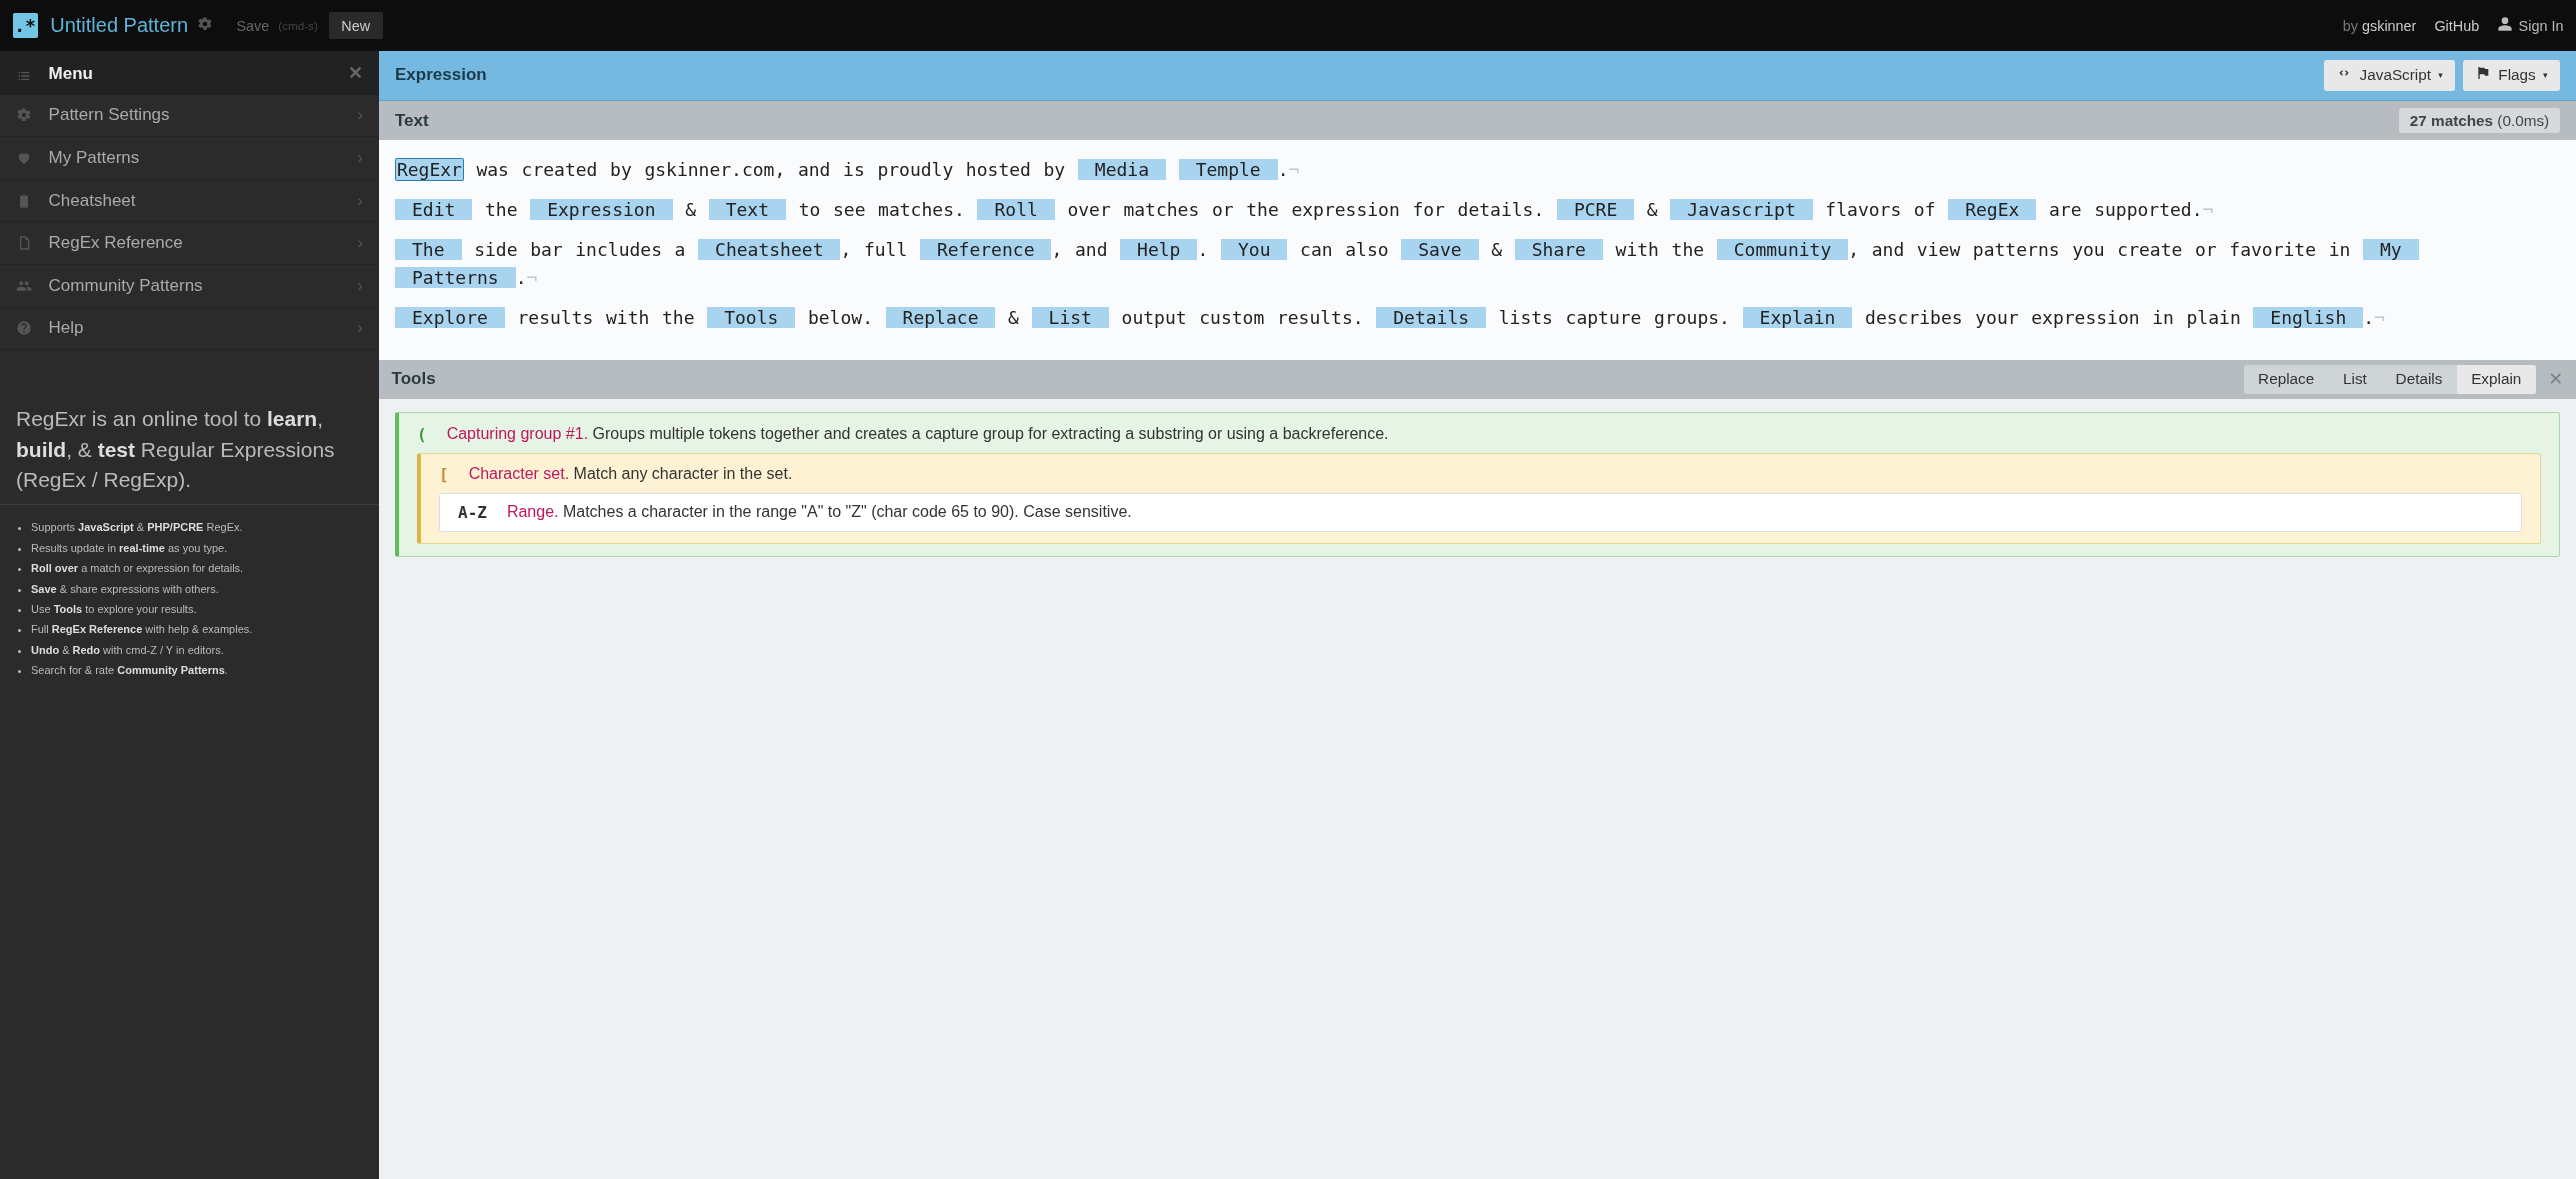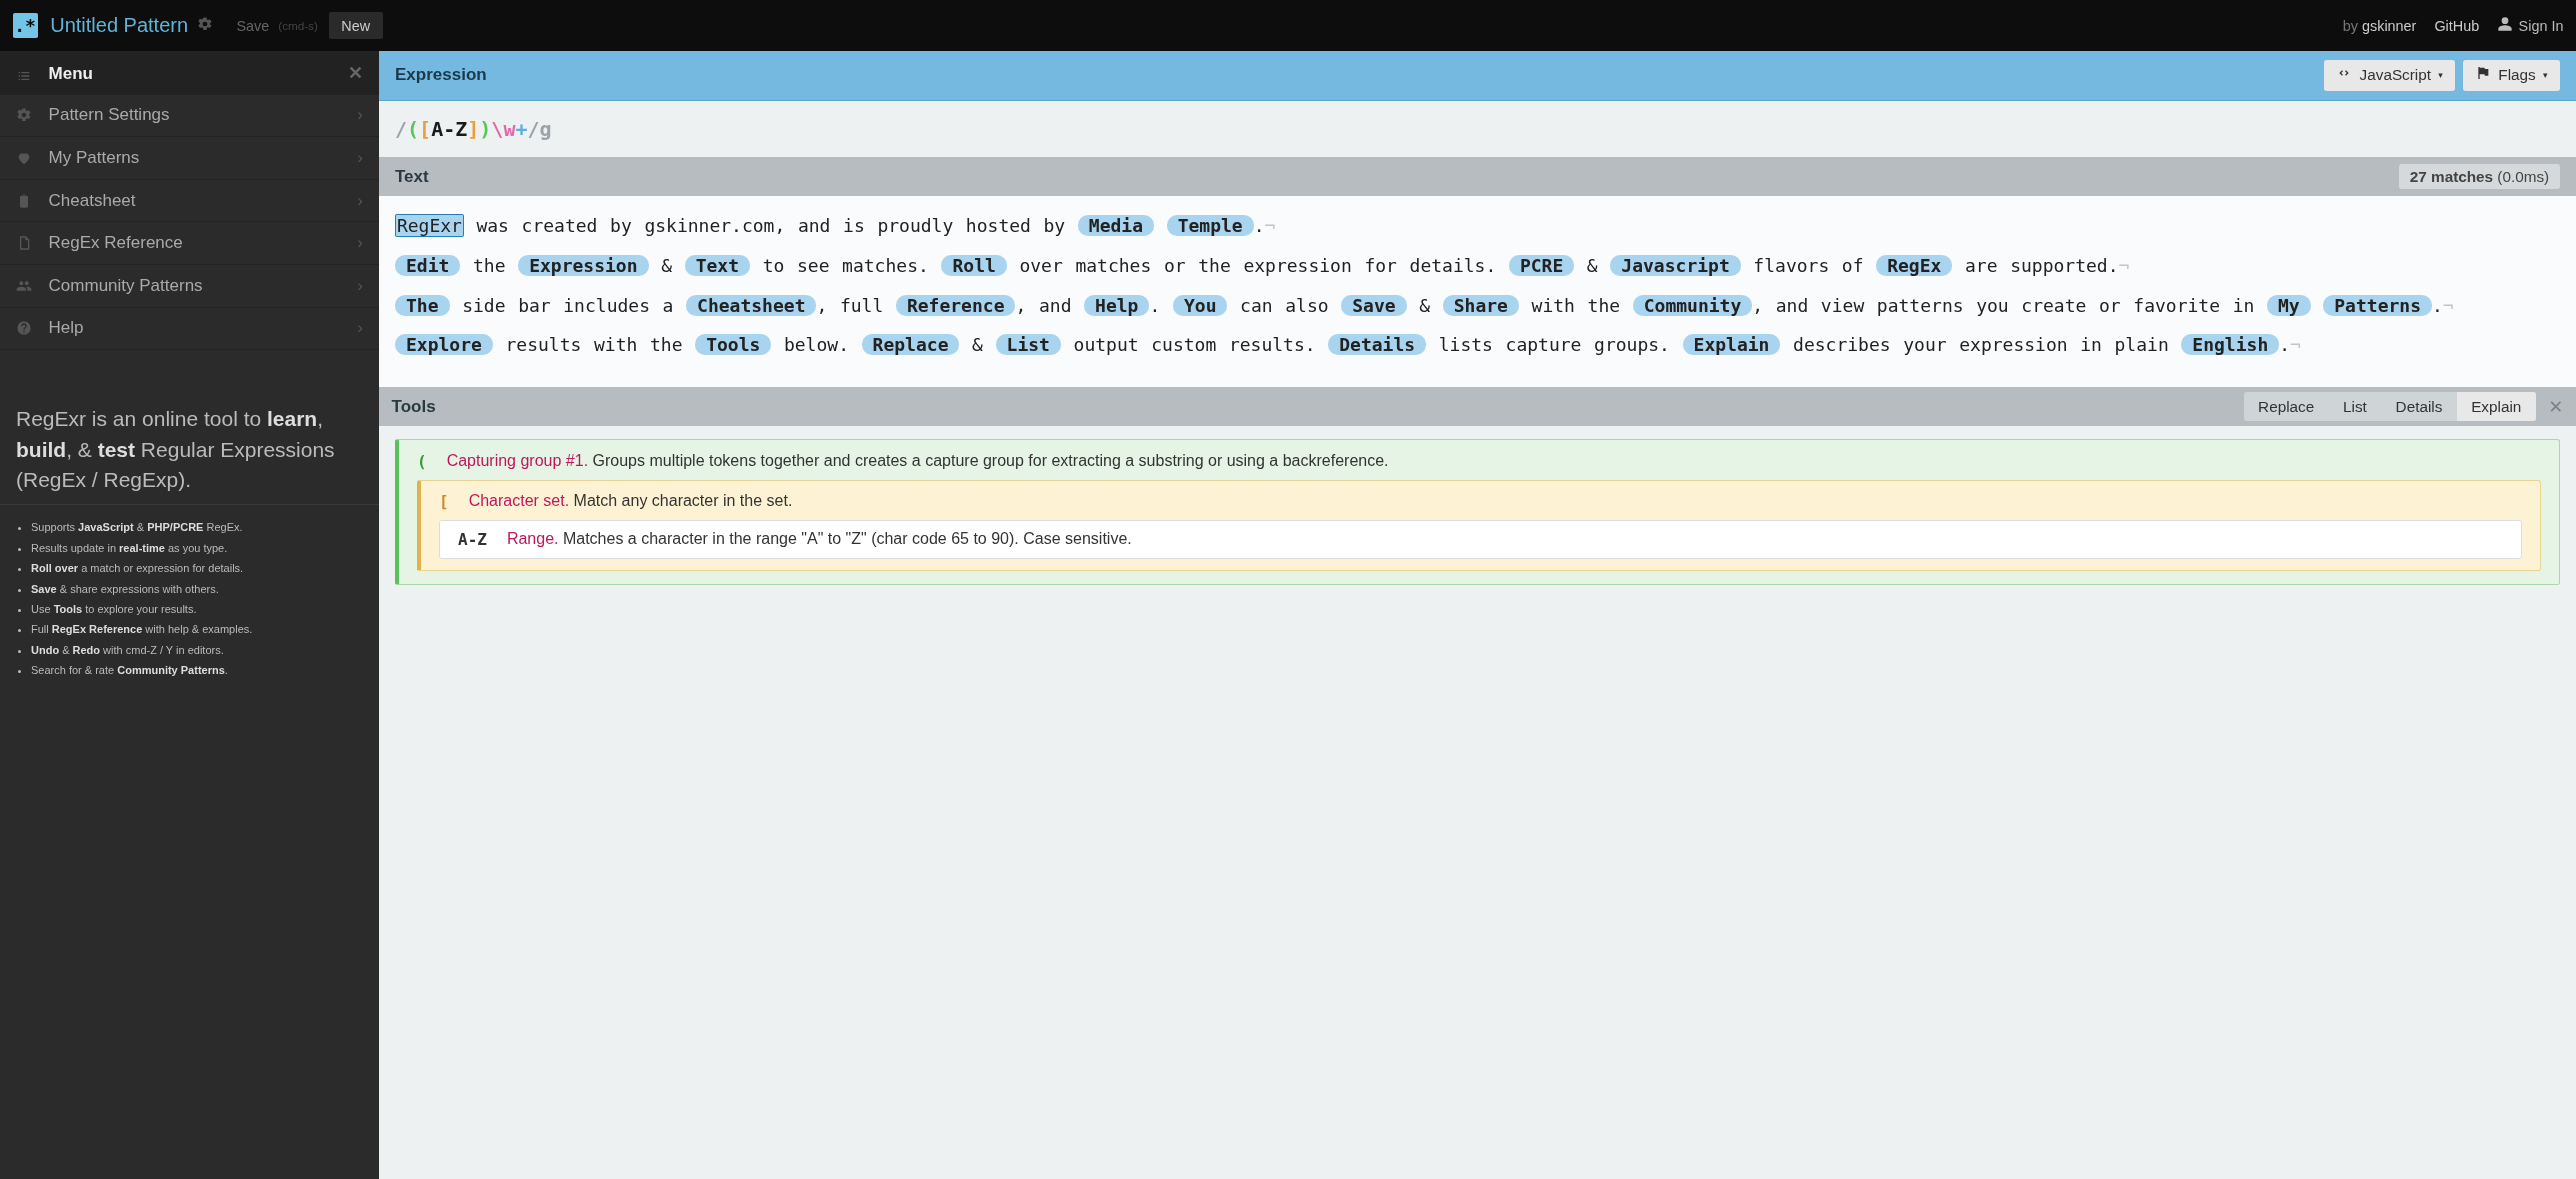--- a/index.html
+++ b/index.html
@@ -57,21 +57,21 @@
 
 .text-header { background: #b6bcbf; display: flex; align-items: center; padding: 7.2px 16px; }
 .text-header .label { font-size: 17px; font-weight: 600; color: #2a3a40; }
 .text-header .spacer { flex: 1; }
 .matches-pill { background: #d5d9db; padding: 3.6px 10.8px; border-radius: 2.7px; color: #444; font-size: 15.3px; }
 .matches-pill b { font-weight: 700; }
 
 
 .text-body { background: #fafbfc; padding: 16px 16px; font-family: "Menlo","Consolas",monospace; font-size: 18px; line-height: 1.6; color: #222; overflow-y: auto; flex: 0 0 auto; max-height: 271px; }
 .text-body p { margin-bottom: 10.8px; word-spacing: 1.8px; }
-.hl { background: #a9d4ef; border-radius: 10px; padding: 0 11px; font-weight: bold; }
+.hl { background: #a9d4ef; border-radius: 0; padding: 0 17px; }
 .sel { background: #a9d4ef; border: 1.8px solid #2a7daf; border-radius: 1.8px; padding: 0 0.9px; }
 .text-body .ws { color: #c0c5c8; }
 
 
 .tools-header { background: #b6bcbf; display: flex; align-items: center; padding: 5.4px 12.6px; }
 .tools-header .label { font-size: 17px; font-weight: 600; color: #2a3a40; }
 .tools-header .spacer { flex: 1; }
 .tab-group { display: flex; background: #cfd4d6; border-radius: 2.7px; overflow: hidden; }
 .tab { padding: 5.4px 14.4px; font-size: 15.3px; color: #333; cursor: pointer; }
 .tab.active { background: #e8e8e8; }
@@ -216,23 +216,20 @@
             <span class="tri">▾</span>
         </div>
         <div class="pillbtn">
           <span><svg viewBox="0 0 24 24">
                 <path d="M5 3v18h2v-7h7l1 2h5V6h-5l-1-2H7V3Z"></path>
               </svg></span>
           <span>Flags</span>
             <span class="tri">▾</span>
         </div>
       </div>
-      <div class="expr-body">
-        <span class="slash">/</span><span class="paren">(</span><span class="bracket">[</span><span class="range">A-Z</span><span class="bracket">]</span><span class="paren">)</span><span class="wclass">\w</span><span class="plus">+</span><span class="slash">/</span><span class="slash">g</span>
-      </div>
 
       <div class="text-header">
         <span class="label">Text</span>
         <div class="spacer"></div>
         <span class="matches-pill"><b>27 matches</b><span> (0.0ms)</span></span>
       </div>
       <div class="text-body">
         <p><span class="sel">RegExr</span> was created by gskinner.com, and is proudly hosted by <span class="hl">Media</span> <span class="hl">Temple</span>.<span class="ws">¬</span></p>
         <p><span class="hl">Edit</span> the <span class="hl">Expression</span> &amp; <span class="hl">Text</span> to see matches. <span class="hl">Roll</span> over matches or the expression for details. <span class="hl">PCRE</span> &amp; <span class="hl">Javascript</span> flavors of <span class="hl">RegEx</span> are supported.<span class="ws">¬</span></p>
         <p><span class="hl">The</span> side bar includes a <span class="hl">Cheatsheet</span>, full <span class="hl">Reference</span>, and <span class="hl">Help</span>. <span class="hl">You</span> can also <span class="hl">Save</span> &amp; <span class="hl">Share</span> with the <span class="hl">Community</span>, and view patterns you create or favorite in <span class="hl">My</span> <span class="hl">Patterns</span>.<span class="ws">¬</span></p>

